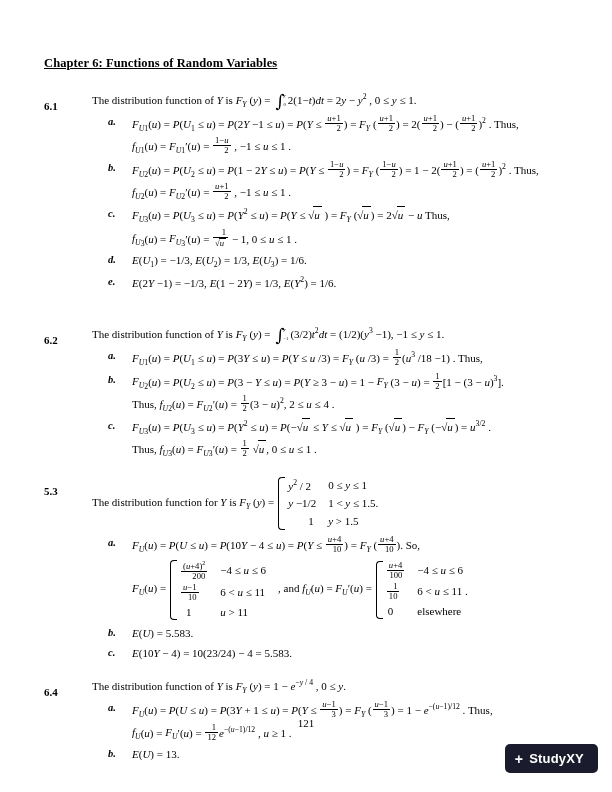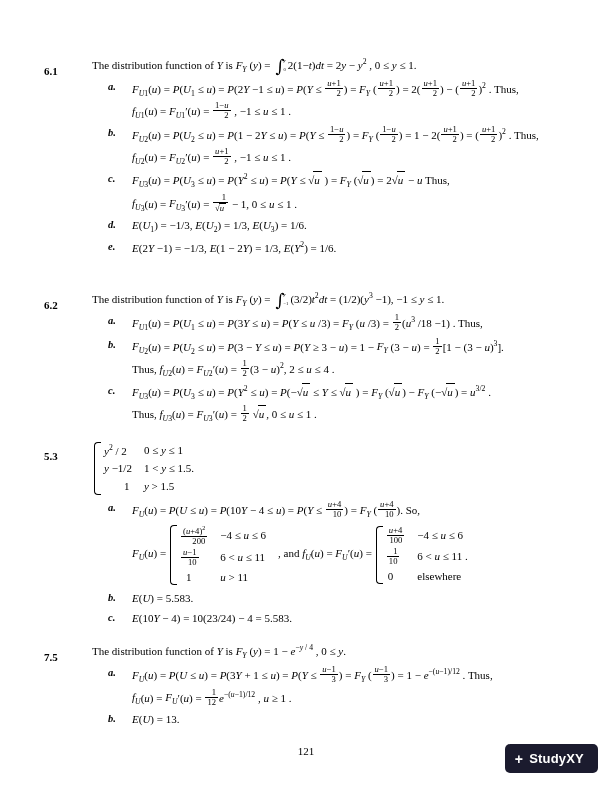--- a/index.html
+++ b/index.html
@@ -141,21 +141,21 @@
   .eqrow {
     display: flex;
     align-items: center;
     gap: 2px;
     flex-wrap: wrap;
   }
   .page-number {
     position: absolute;
     left: 0;
     right: 0;
-    top: 745px;
+    top: 717px;
     text-align: center;
     font-size: 11px;
   }
   .watermark {
     position: absolute;
     right: 14px;
     top: 744px;
     background: #1b1b2e;
     color: #ffffff;
     border-radius: 5px;
@@ -175,20 +175,21 @@
   }
   .nowrap { white-space: nowrap; }
   .mb2 { margin-bottom: 2px; }
 </style>
 </head>
 <body>
 
 <div class="page">
   <div class="content">
 
+    <div class="chapter-title">Chapter 6: Functions of Random Variables</div>
 
     <div class="problem">
       <div class="pnum">6.1</div>
       <div class="pbody">
         <div class="stmt">
           The distribution function of <i>Y</i> is <i>F<sub>Y</sub></i> (<i>y</i>) =
           <span class="nowrap"><span class="intg">∫</span><span class="intlim"><span class="top"><i>y</i></span><span class="bot">0</span></span>2(1−<i>t</i>)<i>dt</i></span>
           = 2<i>y</i> − <i>y</i><sup>2</sup> , 0 ≤ <i>y</i> ≤ 1.
         </div>
         <div class="parts">
@@ -269,20 +270,21 @@
           </div>
 
         </div>
       </div>
     </div>
 
     <div class="problem" style="margin-top:16px;">
       <div class="pnum">5.3</div>
       <div class="pbody">
         <div class="stmt eqrow">
+          <span>The distribution function for <i>Y</i> is <i>F<sub>Y</sub></i> (<i>y</i>) =</span>
           <span class="cases">
             <table>
               <tbody>
                   <tr>
                     <td><i>y</i><sup>2</sup> / 2</td>
                     <td>0 ≤ <i>y</i> ≤ 1</td>
                   </tr>
               <tr>
                     <td><i>y</i> −1/2</td>
                     <td>1 &lt; <i>y</i> ≤ 1.5.</td>
@@ -356,21 +358,21 @@
             <div class="ptext">
               <i>E</i>(10<i>Y</i> − 4) = 10(23/24) − 4 = 5.583.
             </div>
           </div>
 
         </div>
       </div>
     </div>
 
     <div class="problem" style="margin-top:16px;">
-      <div class="pnum">7.5</div>
+      <div class="pnum">6.4</div>
       <div class="pbody">
         <div class="stmt">
           The distribution function of <i>Y</i> is <i>F<sub>Y</sub></i> (<i>y</i>) = 1 − <i>e</i><sup>−<i>y</i> / 4</sup> , 0 ≤ <i>y</i>.
         </div>
         <div class="parts">
 
           <div class="part">
             <div class="plabel">a.</div>
             <div class="ptext">
               <div class="mb2"><i>F<sub>U</sub></i>(<i>u</i>) = <i>P</i>(<i>U</i> ≤ <i>u</i>) = <i>P</i>(3<i>Y</i> + 1 ≤ <i>u</i>) = <i>P</i>(<i>Y</i> ≤ <span class="frac"><span class="num"><i>u</i>−1</span><span class="den">3</span></span>) = <i>F<sub>Y</sub></i> (<span class="frac"><span class="num"><i>u</i>−1</span><span class="den">3</span></span>) = 1 − <i>e</i><sup>−(<i>u</i>−1)/12</sup> .  Thus,</div>

